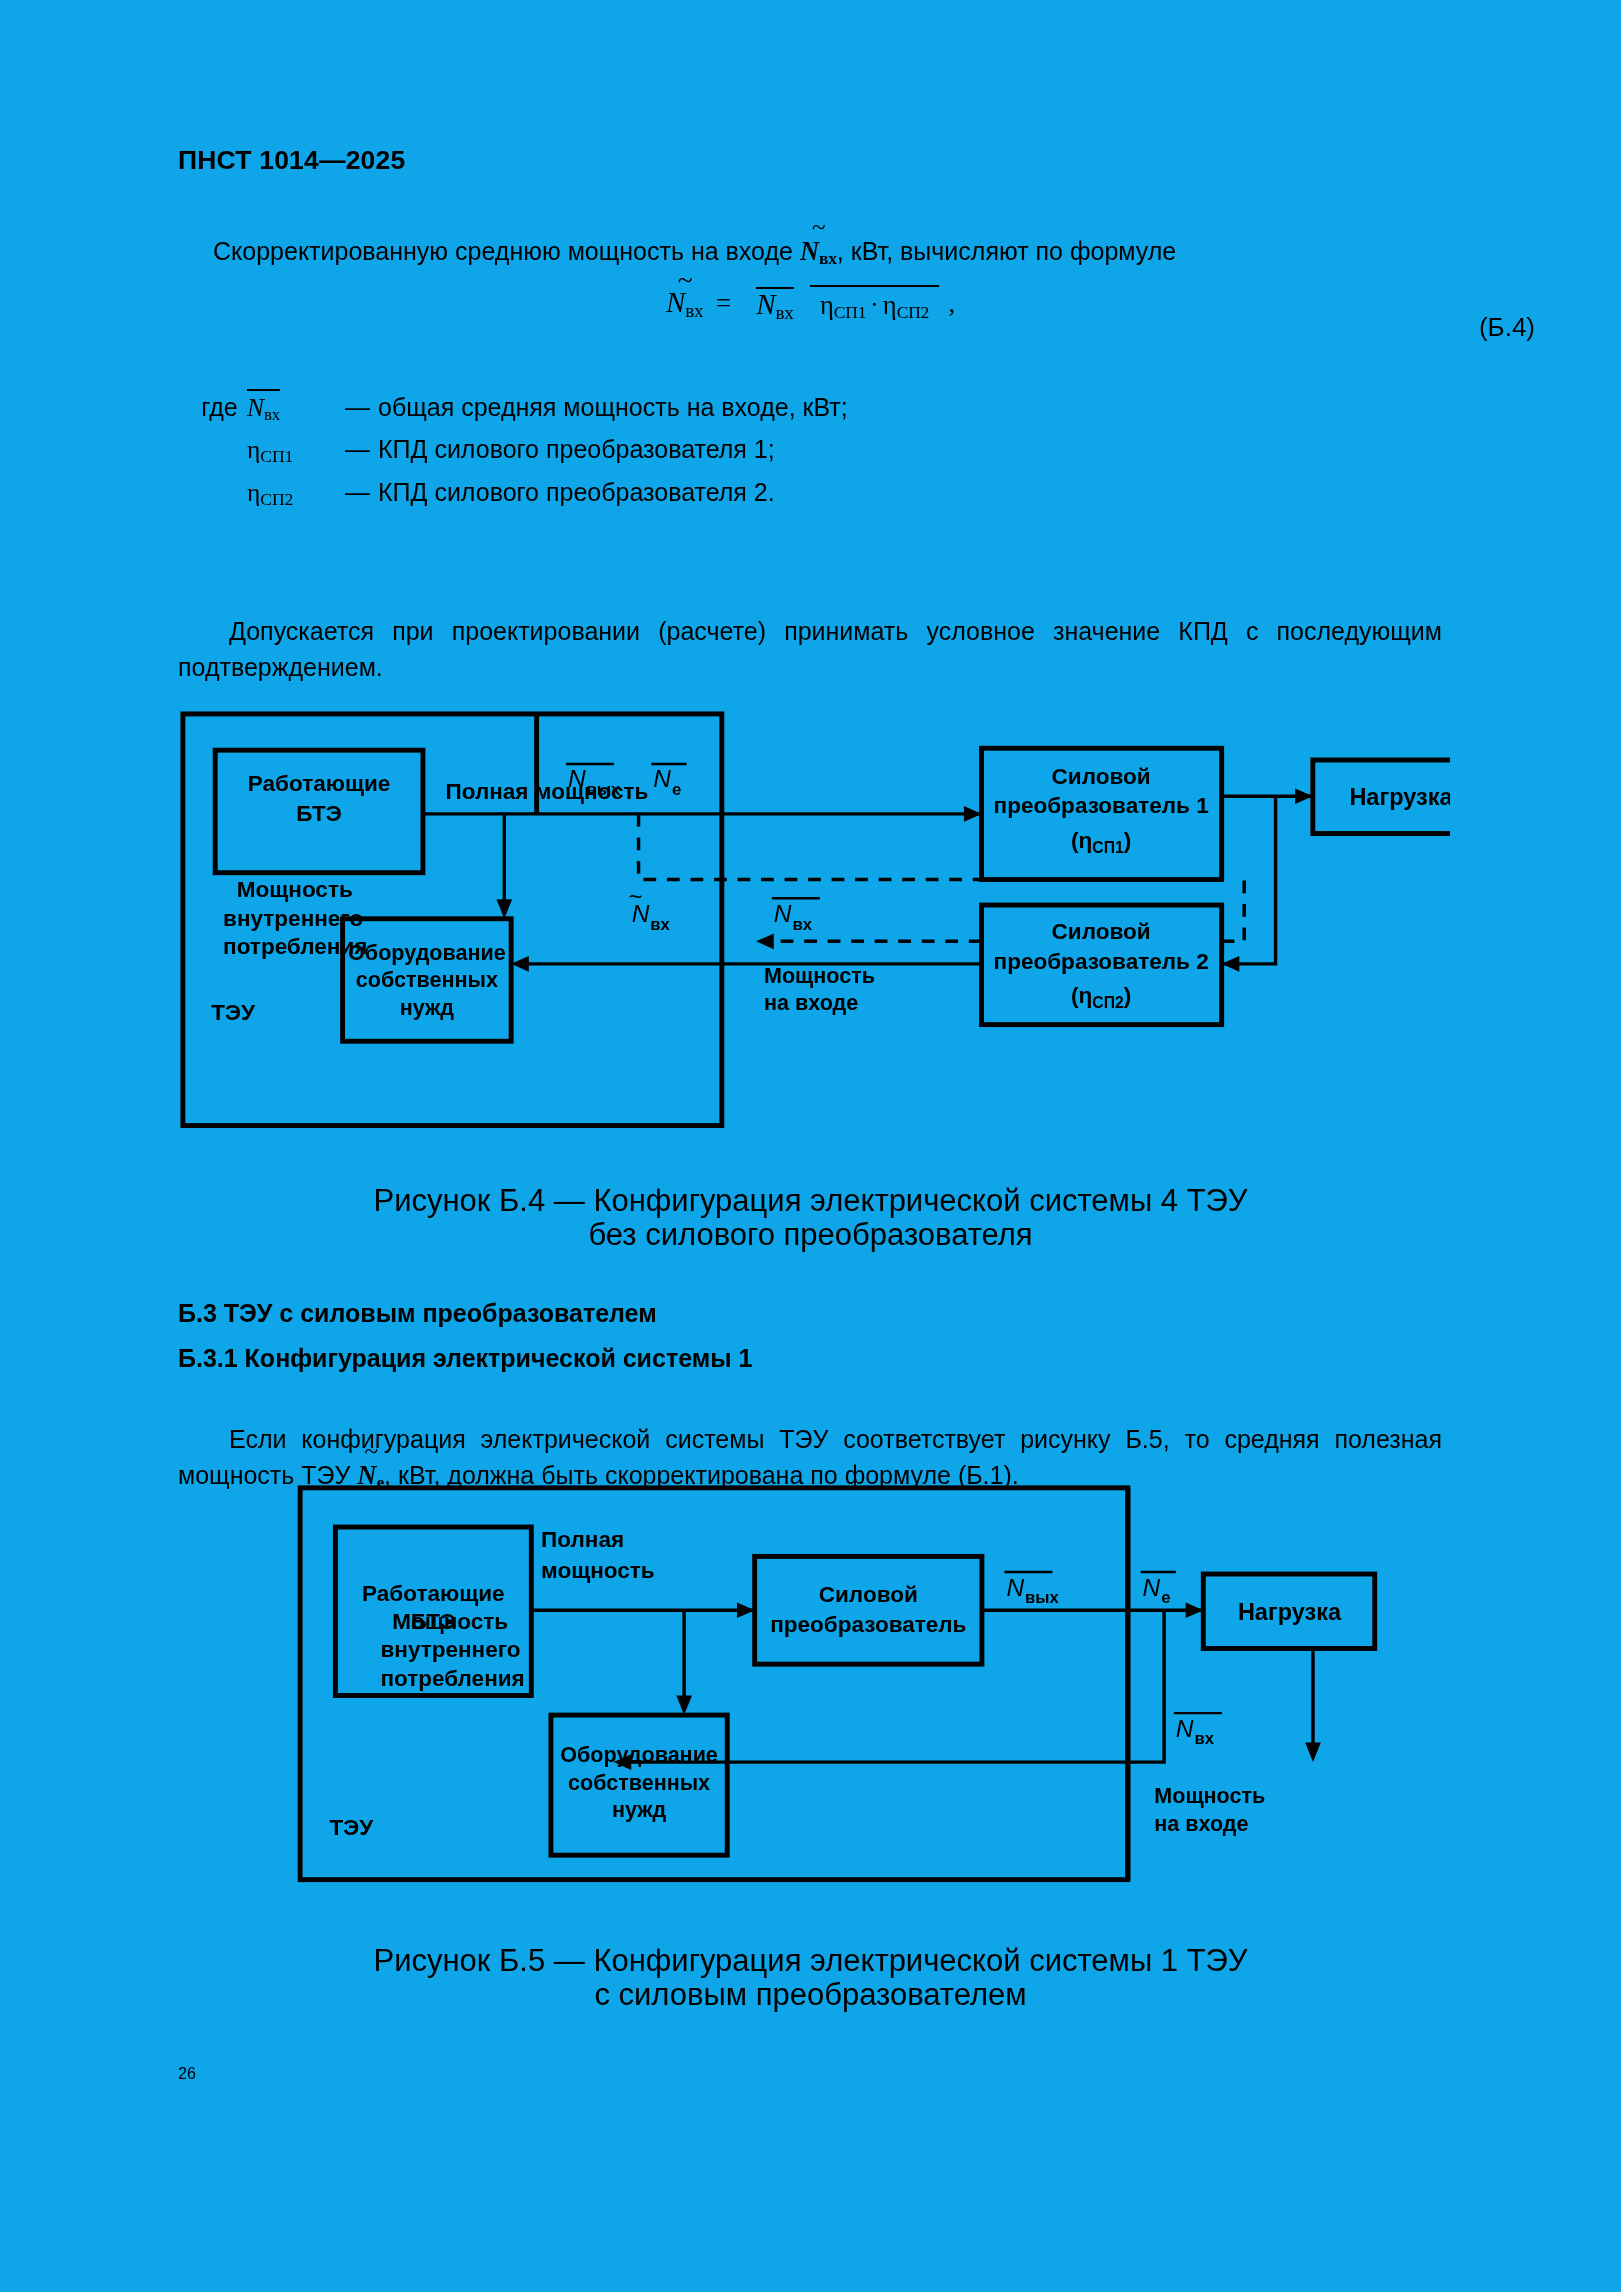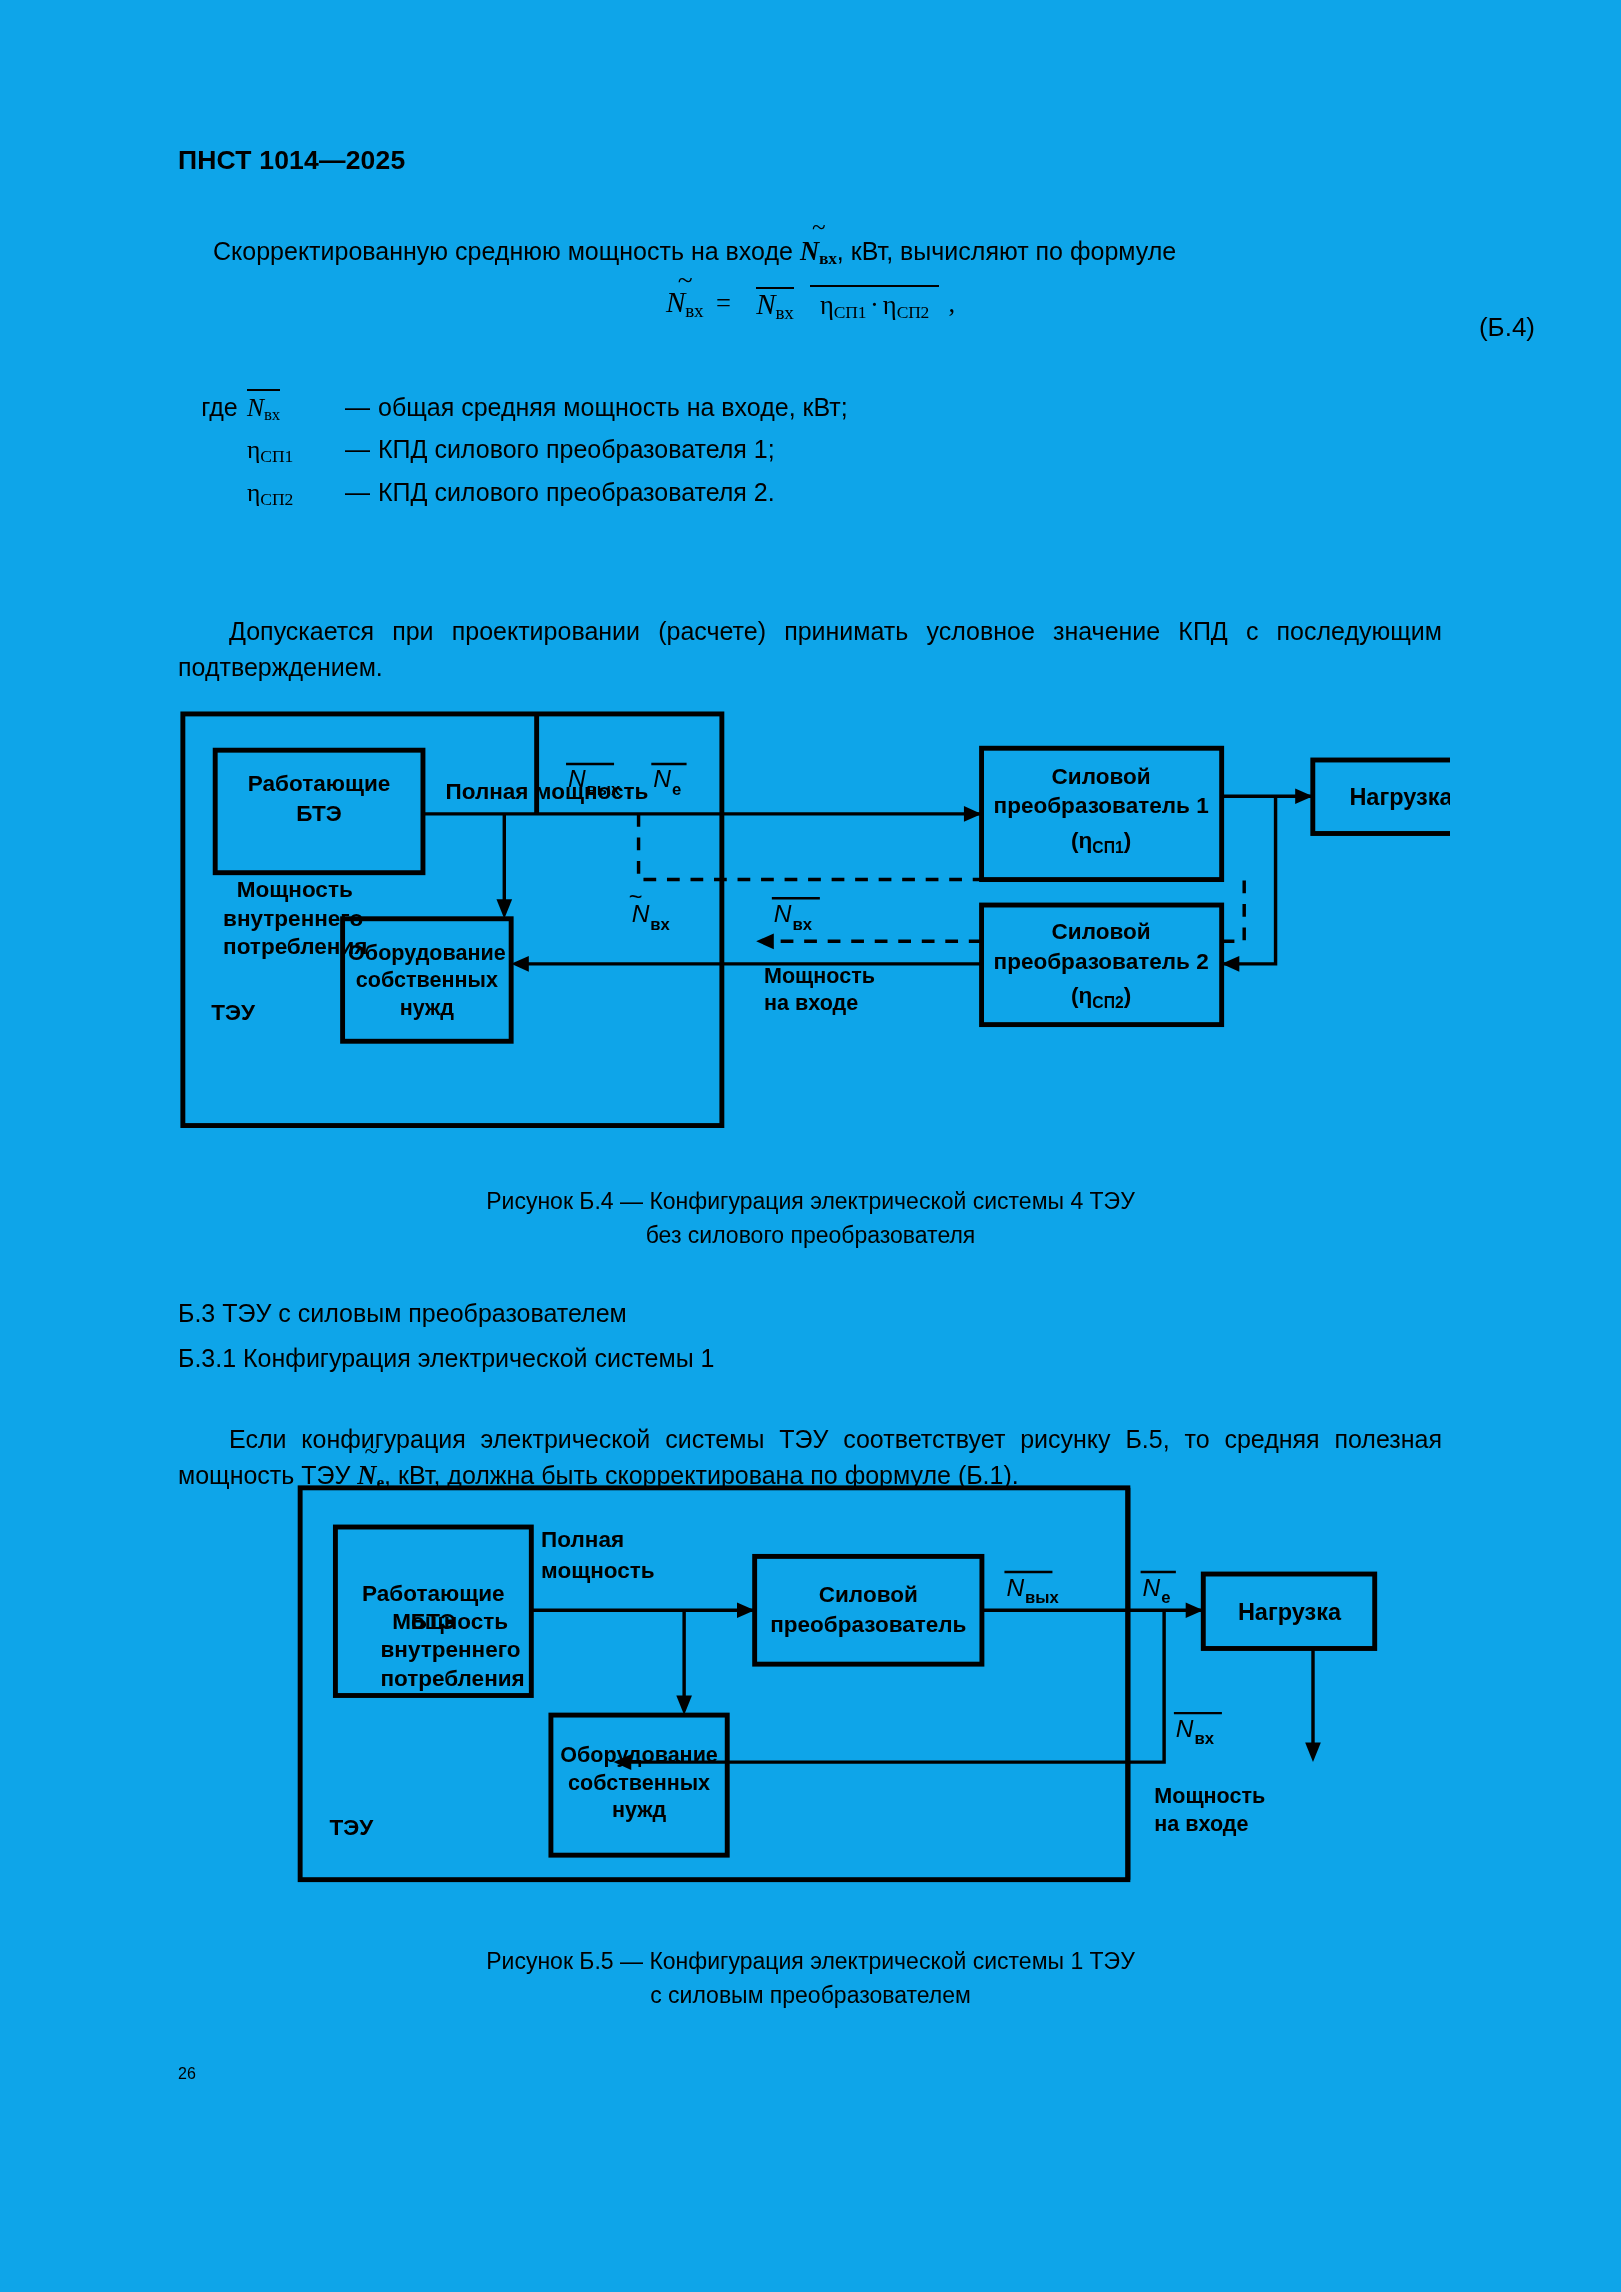--- a/index.html
+++ b/index.html
@@ -105,27 +105,27 @@
   .wherelist .sym  { width: 98px; flex: none; font-family: "Liberation Serif", serif; }
   .wherelist .dash { width: 33px; flex: none; }
 
   
   .fig { position: absolute; }
   .fig svg { display: block; }
   .cap {
     position: absolute;
     left: 0; right: 0;
     text-align: center;
-    font-size: 23px;
+    font-size: 31px;
     line-height: 34px;
   }
   .h3 {
     position: absolute;
     font-size: 25px;
-    font-weight: normal;
+    font-weight: bold;
   }
   .pageno {
     position: absolute;
     left: 178px;
     top: 2065px;
     font-size: 16px;
   }
   svg text { font-family: "Liberation Sans", sans-serif; }
   .bx { fill: none; stroke: #000; }
 </style>

